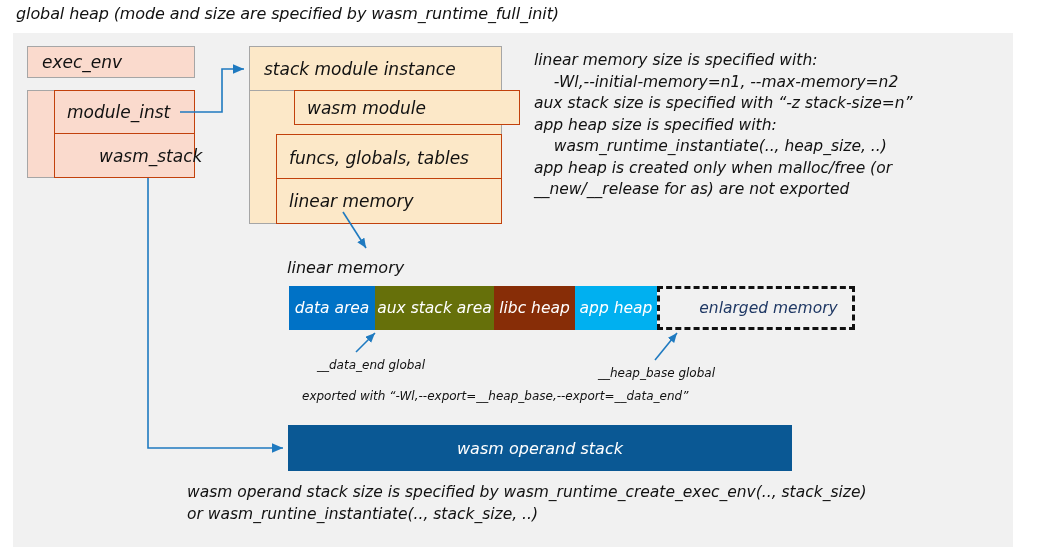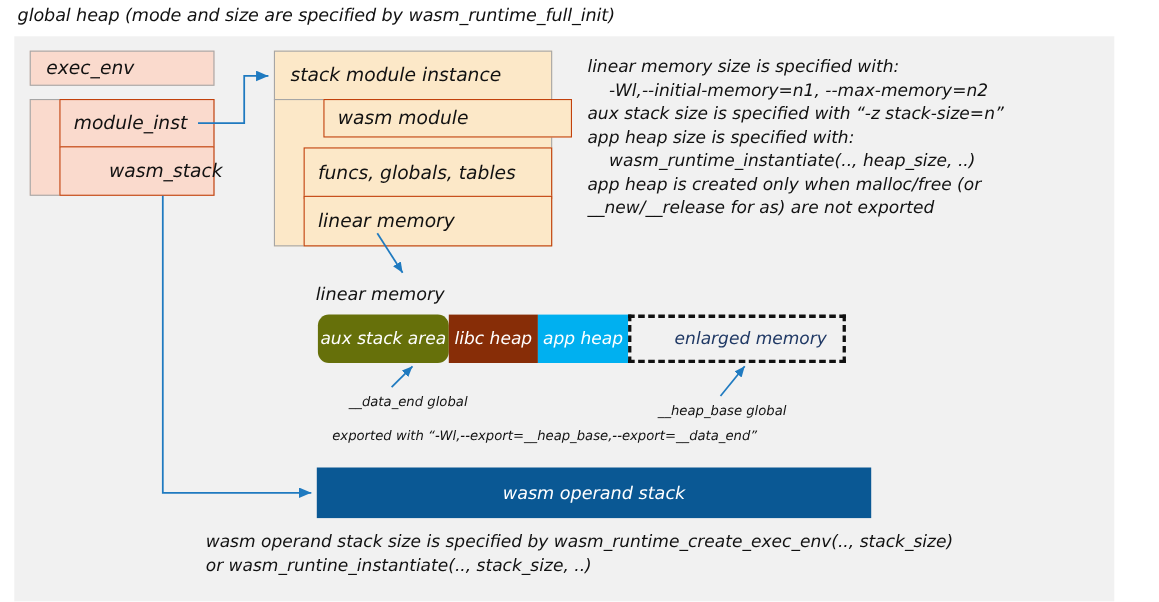--- a/index.html
+++ b/index.html
@@ -172,21 +172,22 @@
     -Wl,--initial-memory=n1, --max-memory=n2
 aux stack size is specified with “-z stack-size=n”
 app heap size is specified with:
     wasm_runtime_instantiate(.., heap_size, ..)
 app heap is created only when malloc/free (or
 __new/__release for as) are not exported</div>
 
   <div id="linear-memory-label">linear memory</div>
 
   <div id="memory-strip">
-    <div class="mem-seg" style="width:119px; background:#66700a;border-radius:10px;">aux stack area</div>
+    <div class="mem-seg" style="width:86px;  background:#0072c6;">data area</div>
+    <div class="mem-seg" style="width:119px; background:#66700a;">aux stack area</div>
     <div class="mem-seg" style="width:81px;  background:#872d07;">libc heap</div>
     <div class="mem-seg" style="width:82px;  background:#00b0f0;">app heap</div>
     <div class="mem-seg dashed" style="width:198px;">enlarged memory</div>
   </div>
 
   <div class="anno" style="left:317px; top:358px;">__data_end global</div>
 
   <div class="anno" style="left:598px; top:366px;">__heap_base global</div>
 
   <div class="anno" style="left:302px; top:389px;">exported with “-Wl,--export=__heap_base,--export=__data_end”</div>

